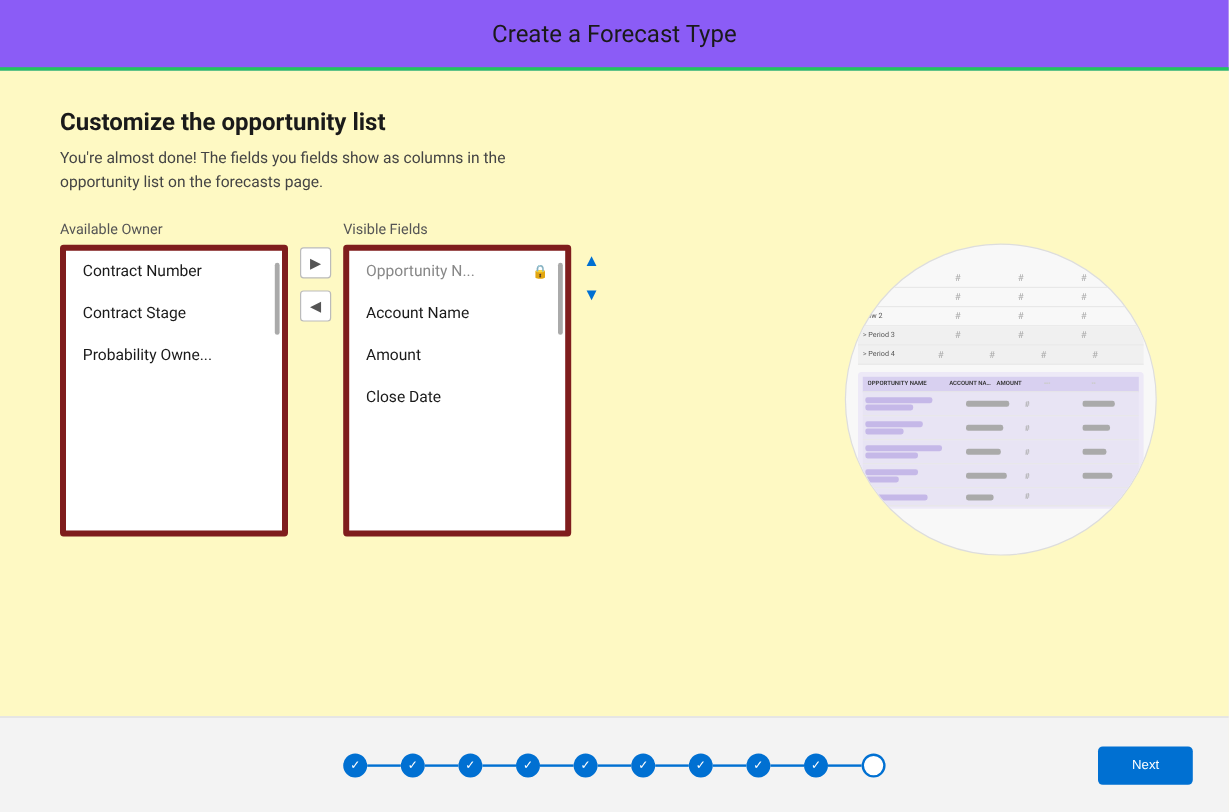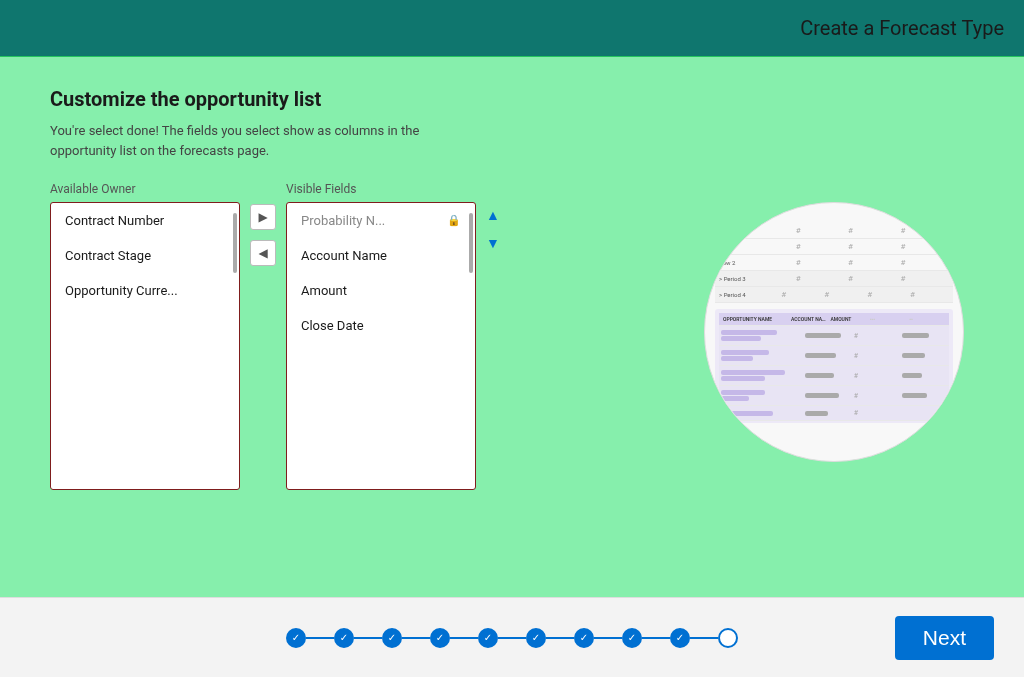--- a/index.html
+++ b/index.html
@@ -8,36 +8,36 @@
       background: #f3f3f3;
       width: 1024px;
       height: 677px;
       overflow: hidden;
       display: flex;
       flex-direction: column;
     }
 
     
     .header {
-      background: #0f766e;
-      border-bottom: 1px solid #22c55e;
+      background: #8b5cf6;
+      border-bottom: 3px solid #22c55e;
       padding: 16px 20px;
-      text-align: right;
+      text-align: center;
       flex-shrink: 0;
     }
     .header-title {
       font-size: 20px;
       font-weight: 400;
       color: #1a1a1a;
     }
 
     
     .main-content {
       flex: 1;
-      background: #86efac;
+      background: #fef9c3;
       padding: 30px 50px 20px 50px;
       display: flex;
       flex-direction: row;
       gap: 56px;
       overflow: hidden;
     }
 
     .left-section {
       flex: 1;
       min-width: 0;
@@ -70,24 +70,24 @@
       flex-shrink: 0;
     }
 
     .field-box-label {
       font-size: 12px;
       color: #555;
       margin-bottom: 6px;
     }
 
     .field-list {
-      border: 1px solid #7f1d1d;
+      border: 5px solid #7f1d1d;
       border-radius: 3px;
       background: #fff;
-      height: 288px;
+      height: 243px;
       overflow-y: auto;
       position: relative;
     }
 
     .field-list-item {
       padding: 10px 14px;
       font-size: 13px;
       color: #1a1a1a;
       cursor: pointer;
       display: flex;
@@ -296,60 +296,60 @@
     }
 
     .next-btn {
       position: absolute;
       right: 30px;
       background: #0070d2;
       color: #fff;
       border: none;
       border-radius: 4px;
       padding: 10px 28px;
-      font-size: 21px;
+      font-size: 11px;
       font-weight: 500;
       cursor: pointer;
     }
   </style>
 </head>
 <body>
 
 <div class="header">
   <h1 class="header-title">Create a Forecast Type</h1>
 </div>
 
 <div class="main-content">
 
   <div class="left-section">
     <h2 class="section-title">Customize the opportunity list</h2>
-    <p class="section-description">You're select done! The fields you select show as columns in the opportunity list on the forecasts page.</p>
+    <p class="section-description">You're almost done! The fields you fields show as columns in the opportunity list on the forecasts page.</p>
 
     <div class="fields-container">
 
       <div class="field-box">
         <div class="field-box-label">Available Owner</div>
         <div class="field-list">
           <div class="field-list-item">Contract Number</div>
           <div class="field-list-item">Contract Stage</div>
-          <div class="field-list-item">Opportunity Curre...</div>
+          <div class="field-list-item">Probability Owne...</div>
           <div class="scrollbar-indicator"></div>
         </div>
       </div>
 
       <div class="arrow-buttons">
         <button class="arrow-btn">▶</button>
         <button class="arrow-btn">◀</button>
       </div>
 
       <div class="field-box">
         <div class="field-box-label">Visible Fields</div>
         <div class="field-list">
           <div class="field-list-item locked">
-            <span>Probability N...</span>
+            <span>Opportunity N...</span>
             <span class="lock-icon">🔒</span>
           </div>
           <div class="field-list-item">Account Name</div>
           <div class="field-list-item">Amount</div>
           <div class="field-list-item">Close Date</div>
           <div class="scrollbar-indicator"></div>
         </div>
       </div>
 
       <div class="vertical-arrows">

